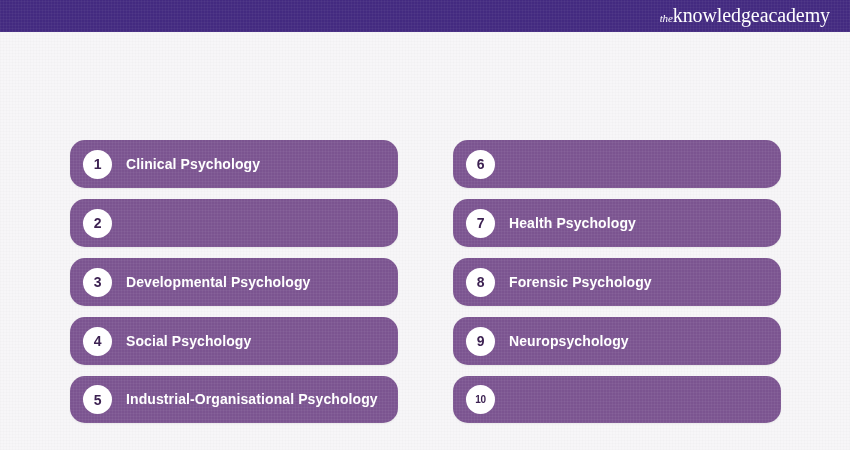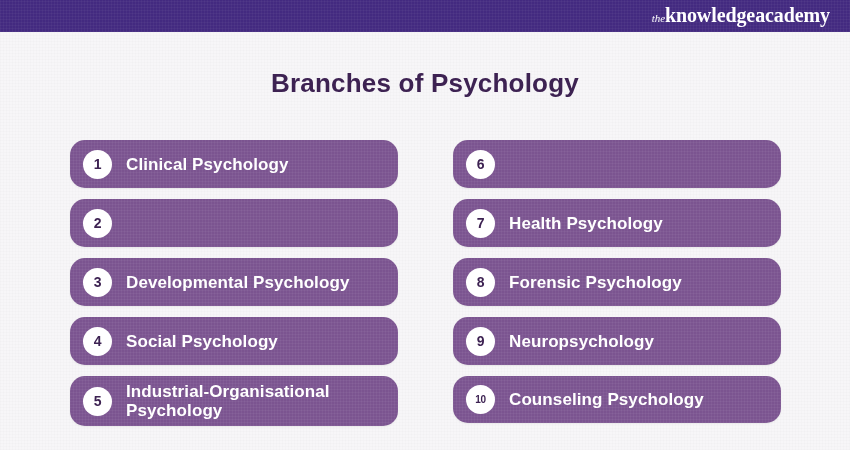--- a/index.html
+++ b/index.html
@@ -47,24 +47,24 @@
     line-height: 20px;
     margin-right: 20px;
     white-space: nowrap;
     letter-spacing: -0.1px;
   }
   .logo .lg-the {
     font-style: italic;
     font-size: 11px;
   }
   .logo .lg-knowledge {
-    font-weight: bold;
+    font-weight: normal;
   }
   .logo .lg-academy {
-    font-weight: bold;
+    font-weight: normal;
   }
 
   
   .page-title {
     position: absolute;
     left: 0;
     top: 68px;
     width: 850px;
     text-align: center;
     color: #3d2252;
@@ -121,36 +121,35 @@
     justify-content: center;
     margin-right: 14px;
     letter-spacing: -0.3px;
   }
   .badge.ten {
     font-size: 10px;
   }
 
   .item-label {
     color: #ffffff;
-    font-size: 17px;
+    font-size: 14px;
     font-weight: bold;
     line-height: 19px;
     letter-spacing: 0.1px;
   }
 </style>
 </head>
 <body>
 
 <div class="page">
 
   <div class="header-band">
     <div class="logo"><span class="lg-the">the</span><span class="lg-knowledge">knowledge</span><span class="lg-academy">academy</span></div>
   </div>
 
-  <div class="page-title">Branches of Psychology</div>
 
   <div class="columns">
 
     <div class="column">
 
       <div class="item-bar">
         <div class="badge">1</div>
         <div class="item-label">Clinical Psychology</div>
       </div>
 
@@ -191,20 +190,19 @@
         <div class="item-label">Forensic Psychology</div>
       </div>
 
       <div class="item-bar">
         <div class="badge">9</div>
         <div class="item-label">Neuropsychology</div>
       </div>
 
       <div class="item-bar tall">
         <div class="badge ten">10</div>
-        <div class="item-label">Counseling Psychology</div>
       </div>
 
     </div>
 
   </div>
 
 </div>
 
 </body></html>

